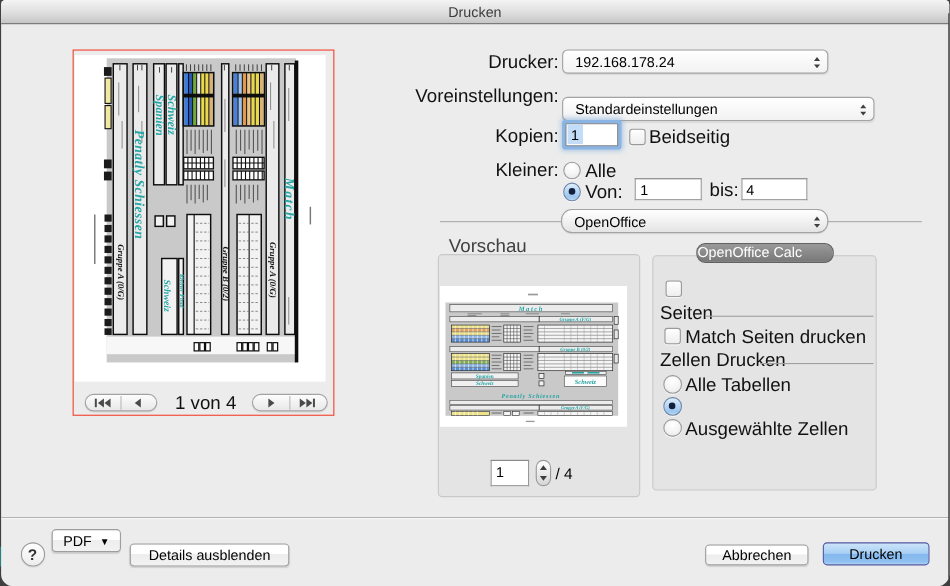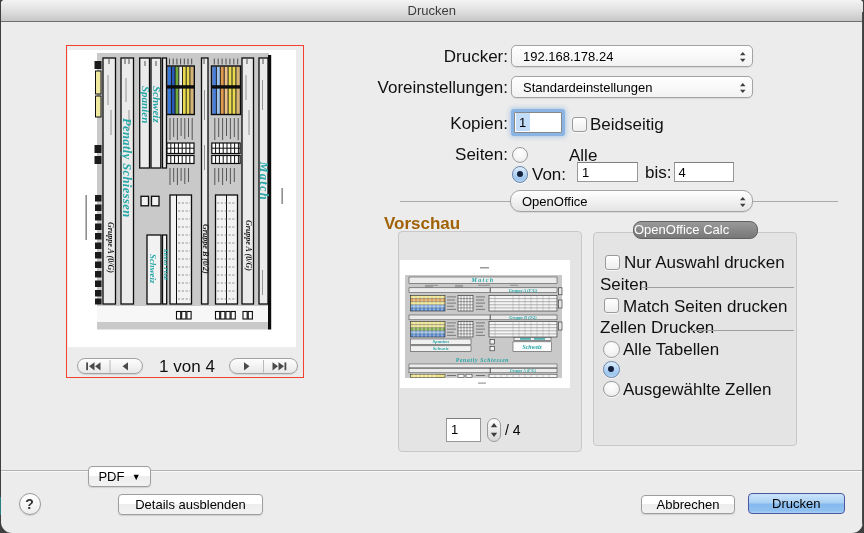--- a/index.html
+++ b/index.html
@@ -317,39 +317,39 @@
   <div class="abs label rlabel" style="left:357px;top:49px;width:150px;">Drucker:</div>
   <div class="abs popup" style="left:510px;top:45px;width:240px;height:20px;">
     <span class="ptext">192.168.178.24</span>
     <svg class="arrows" viewBox="0 0 7 13">
         <path d="M3.5 0 L7 4.4 L0 4.4 Z" fill="#3e3e3e"></path>
         <path d="M3.5 13 L7 8.6 L0 8.6 Z" fill="#3e3e3e"></path>
       </svg>
   </div>
 
   <div class="abs label rlabel" style="left:357px;top:80px;width:150px;">Voreinstellungen:</div>
-  <div class="abs popup" style="left:510px;top:76px;width:240px;height:20px;">
+  <div class="abs popup" style="left:510px;top:88px;width:240px;height:20px;padding-left:42px;">
     <span class="ptext">Standardeinstellungen</span>
     <svg class="arrows" viewBox="0 0 7 13">
         <path d="M3.5 0 L7 4.4 L0 4.4 Z" fill="#3e3e3e"></path>
         <path d="M3.5 13 L7 8.6 L0 8.6 Z" fill="#3e3e3e"></path>
       </svg>
   </div>
 
   <div class="abs label rlabel" style="left:357px;top:116px;width:150px;">Kopien:</div>
   <div class="abs" style="left:513px;top:111.5px;width:46px;height:19px;background:#fff;border:1px solid #888;border-radius:1px;box-shadow:0 0 0 3px #8ab4e4, 0 0 5px 4px rgba(120,170,220,0.55);">
     <div style="position:absolute;left:0.5px;top:0.5px;bottom:0.5px;width:14px;background:#c3dcf8;"></div>
     <span style="position:absolute;left:4px;top:2px;font-size:13px;">1</span>
   </div>
   <div class="abs cbox" style="left:571px;top:117px;"></div>
   <div class="abs label" style="left:589px;top:117px;">Beidseitig</div>
 
-  <div class="abs label rlabel" style="left:357px;top:147px;width:150px;">Seiten:</div>
+  <div class="abs label rlabel" style="left:357px;top:147px;width:150px;">Kleiner:</div>
   <div class="abs radio" style="left:510.5px;top:146.5px;"></div>
-  <div class="abs label" style="left:531px;top:147.5px;margin-left:37px;">Alle</div>
+  <div class="abs label" style="left:531px;top:147.5px;">Alle</div>
   <div class="abs radiosel" style="left:510.5px;top:166px;">
       <i></i>
     </div>
   <div class="abs label" style="left:531px;top:167px;">Von:</div>
   <div class="abs tfield" style="left:576px;top:161.5px;width:59px;height:18px;">
       <span>1</span>
     </div>
   <div class="abs label" style="left:644px;top:165px;">bis:</div>
   <div class="abs tfield" style="left:672.5px;top:161.5px;width:58px;height:18px;">
       <span>4</span>
@@ -357,21 +357,21 @@
 
   <div class="abs seph" style="left:399px;top:201px;width:438px;"></div>
   <div class="abs popup" style="left:509px;top:190px;width:241px;height:20px;border-radius:10px;background:linear-gradient(#ffffff,#e4e4e4);">
     <span class="ptext">OpenOffice</span>
     <svg class="arrows" viewBox="0 0 7 13">
         <path d="M3.5 0 L7 4.4 L0 4.4 Z" fill="#3e3e3e"></path>
         <path d="M3.5 13 L7 8.6 L0 8.6 Z" fill="#3e3e3e"></path>
       </svg>
   </div>
 
-  <div class="abs label" style="left:383px;top:216px;color:#a16207;font-weight:bold;">Vorschau</div>
+  <div class="abs label" style="left:407px;top:216px;color:#404040;">Vorschau</div>
   <div class="abs gbox" style="left:397px;top:231px;width:182px;height:219px;"></div>
   <div class="abs" style="left:399px;top:260px;width:170px;height:128px;background:#ffffff;">
     <svg width="170" height="128" viewBox="0 0 170 128" style="position:absolute;left:0;top:0;">
       <rect x="5" y="15" width="157" height="103" fill="#c9c9c9"></rect>
       <rect x="80" y="7" width="9" height="1.5" fill="#999"></rect>
       <rect x="78" y="122.5" width="8" height="1.2" fill="#999"></rect>
 
       <rect x="9" y="17" width="148" height="6.5" fill="#ececec" stroke="#333" stroke-width="0.5"></rect>
       <g fill="#8a8a8a">
         <rect x="25" y="24.8" width="13" height="0.9"></rect>
@@ -589,38 +589,37 @@
       <path d="M6 4 L9.2 8.2 L2.8 8.2 Z" fill="#3e3e3e"></path>
       <path d="M6 18 L9.2 13.8 L2.8 13.8 Z" fill="#3e3e3e"></path>
     </svg>
   </div>
   <div class="abs" style="left:504px;top:422px;font-size:14px;">/ 4</div>
 
   <div class="abs gbox" style="left:592px;top:232px;width:202px;height:212px;"></div>
   <div class="abs" style="left:632px;top:221px;width:123px;height:16px;background:linear-gradient(#999999,#787878);border:1px solid #626262;border-radius:8px;font-size:13px;color:#fff;line-height:16px;">OpenOffice Calc</div>
 
   <div class="abs cbox" style="left:604px;top:255px;"></div>
-  <div class="abs label" style="left:623px;top:255px;">Nur Auswahl drucken</div>
   <div class="abs label" style="left:599px;top:277px;">Seiten</div>
   <div class="abs seph" style="left:640px;top:287px;width:153px;background:#9f9f9f;"></div>
   <div class="abs cbox" style="left:603px;top:298px;"></div>
   <div class="abs label" style="left:622px;top:299px;">Match Seiten drucken</div>
   <div class="abs label" style="left:599px;top:320px;">Zellen Drucken</div>
   <div class="abs seph" style="left:690px;top:330px;width:103px;background:#9f9f9f;"></div>
   <div class="abs radio" style="left:602px;top:341px;"></div>
   <div class="abs label" style="left:622px;top:342px;">Alle Tabellen</div>
   <div class="abs radiosel" style="left:602px;top:361px;">
       <i></i>
     </div>
   <div class="abs radio" style="left:602px;top:380.5px;"></div>
   <div class="abs label" style="left:622px;top:381.5px;">Ausgewählte Zellen</div>
 
   <div class="abs seph" style="left:0;top:470px;width:100%;background:#b2b2b2;"></div>
   <div class="abs" style="left:0;top:471px;width:100%;height:1px;background:#f8f8f8;"></div>
 
   <div class="abs" style="left:17.5px;top:493px;width:20px;height:20px;border:1px solid #9b9b9b;border-radius:50%;background:linear-gradient(#ffffff,#ededed);box-shadow:0 1px 1px rgba(0,0,0,0.12);text-align:center;font-size:14px;font-weight:bold;color:#333;line-height:20px;">?</div>
-  <div class="abs btn" style="left:46px;top:466px;width:61px;height:19px;line-height:19px;margin-left:41px;">PDF&nbsp;&nbsp;<span style="font-size:9px;position:relative;top:-1px;">▼</span></div>
+  <div class="abs btn" style="left:46px;top:481px;width:61px;height:19px;line-height:19px;">PDF&nbsp;&nbsp;<span style="font-size:9px;position:relative;top:-1px;">▼</span></div>
   <div class="abs btn" style="left:117px;top:493.5px;width:143px;height:19px;line-height:19px;">Details ausblenden</div>
   <div class="abs btn" style="left:640px;top:494.5px;width:92px;height:17.5px;line-height:18px;">Abbrechen</div>
   <div class="abs" style="left:747px;top:492.5px;width:94.5px;height:19px;border:1px solid #4d56a2;border-radius:4px;background:linear-gradient(#cce4fa,#a8cff4 48%,#84b8ee 52%,#8fc0f0 88%,#a9d3f6);font-size:13px;text-align:center;line-height:19px;">Drucken</div>
 
   <div class="abs" style="left:861px;top:12px;width:1.7px;height:521px;background:#4a4a4a;"></div>
 </div>
 
 </body></html>

